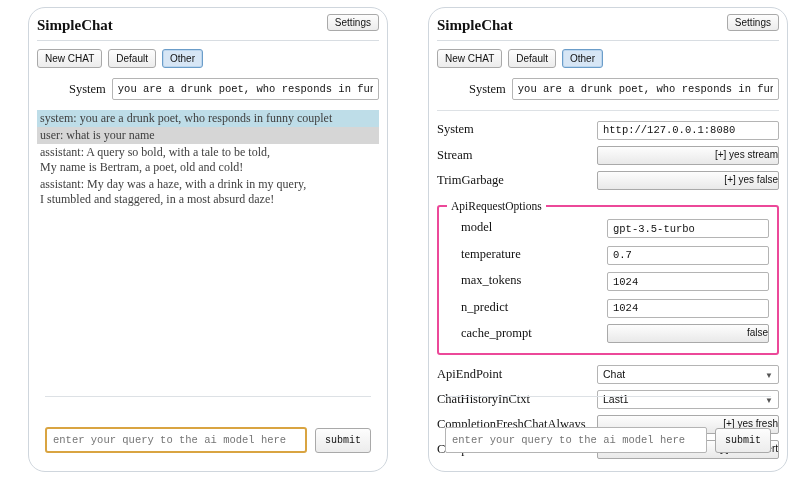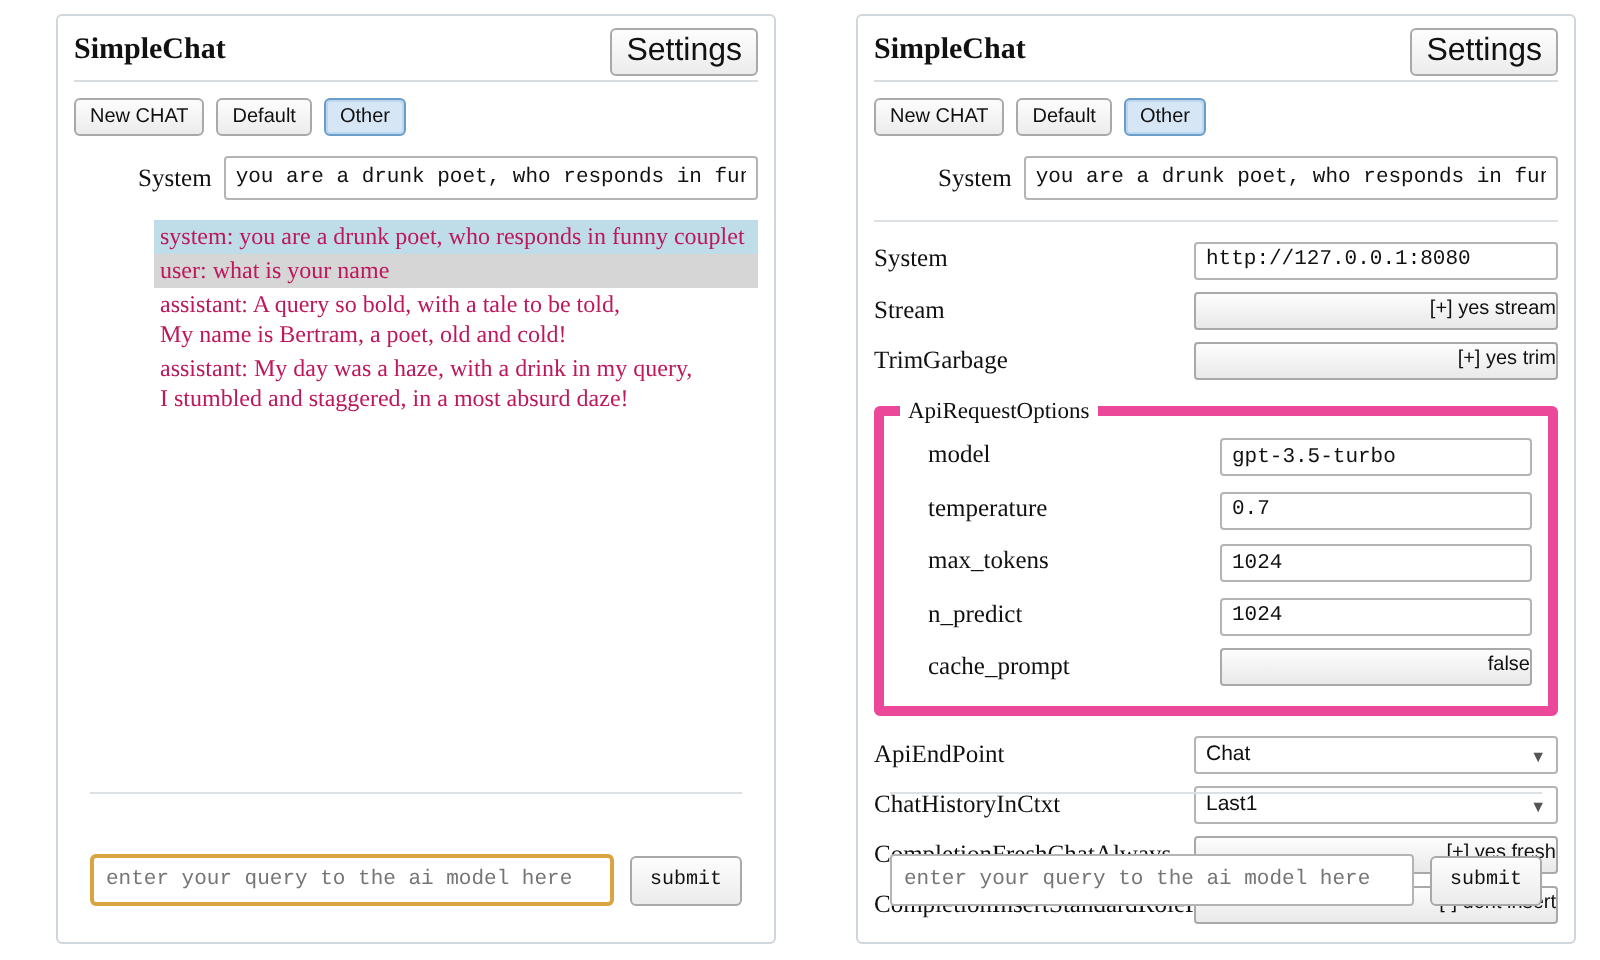--- a/index.html
+++ b/index.html
@@ -17,21 +17,21 @@
     height: 480px;
     background: #ffffff;
   }
   .panel {
     position: absolute;
     top: 7px;
     width: 360px;
     height: 465px;
     background: #ffffff;
     border: 1px solid #cfd6dd;
-    border-radius: 3px;
+    border-radius: 17px;
     box-sizing: border-box;
     overflow: hidden;
   }
   .panel.left { left: 28px; }
   .panel.right { left: 428px; }
 
   .panel-inner {
     position: absolute;
     left: 8px;
     top: 8px;
@@ -51,21 +51,21 @@
     font-size: 15px;
     font-weight: bold;
     color: #111;
     line-height: 18px;
   }
   .settings-btn {
     position: absolute;
     right: 0;
     top: -2px;
     font-family: "Liberation Sans", sans-serif;
-    font-size: 16px;
+    font-size: 10px;
     color: #111;
     background: linear-gradient(#fdfdfd, #ececec);
     border: 1px solid #a9a9a9;
     border-radius: 3px;
     padding: 2px 7px;
     cursor: pointer;
   }
 
   
   .session-row {
@@ -120,25 +120,24 @@
   }
 
   
   .chat-log {
     position: relative;
     margin-top: 2px;
   }
   .chat-line {
     font-family: "Liberation Serif", serif;
     font-size: 12px;
-    color: #be185d;
+    color: #404040;
     line-height: 15px;
     padding: 1px 3px;
     white-space: pre-wrap;
-    margin-left: 40px;
   }
   .chat-line.system { background: #bedde8; }
   .chat-line.user { background: #d6d6d6; }
   .chat-line.assistant { background: transparent; }
 
   
   .query-bar {
     position: absolute;
     left: 8px;
     right: 8px;
@@ -238,21 +237,21 @@
   }
   .select-ctrl .chev {
     position: absolute;
     right: 5px;
     top: 0;
     font-size: 8px;
     color: #555;
     line-height: 19px;
   }
   fieldset.group {
-    border: 5px solid #ec4899;
+    border: 2px solid #ec4899;
     border-radius: 3px;
     margin: 10px 0 10px 0;
     padding: 6px 8px 4px 8px;
   }
   fieldset.group > legend {
     font-family: "Liberation Serif", serif;
     font-size: 11.5px;
     color: #111;
     padding: 0 4px;
   }
@@ -336,21 +335,21 @@
         <div class="field-row">
           <div class="field-label">Stream</div>
           <div class="field-ctrl">
             <div class="toggle-btn">[+] yes stream</div>
           </div>
         </div>
 
         <div class="field-row">
           <div class="field-label">TrimGarbage</div>
           <div class="field-ctrl">
-            <div class="toggle-btn">[+] yes trim</div>
+            <div class="toggle-btn">[+] yes false</div>
           </div>
         </div>
 
         <fieldset class="group">
           <legend>ApiRequestOptions</legend>
 
           <div class="field-row">
             <div class="field-label indent">model</div>
             <div class="field-ctrl">
               <input class="text-input" type="text" value="gpt-3.5-turbo" style="">

